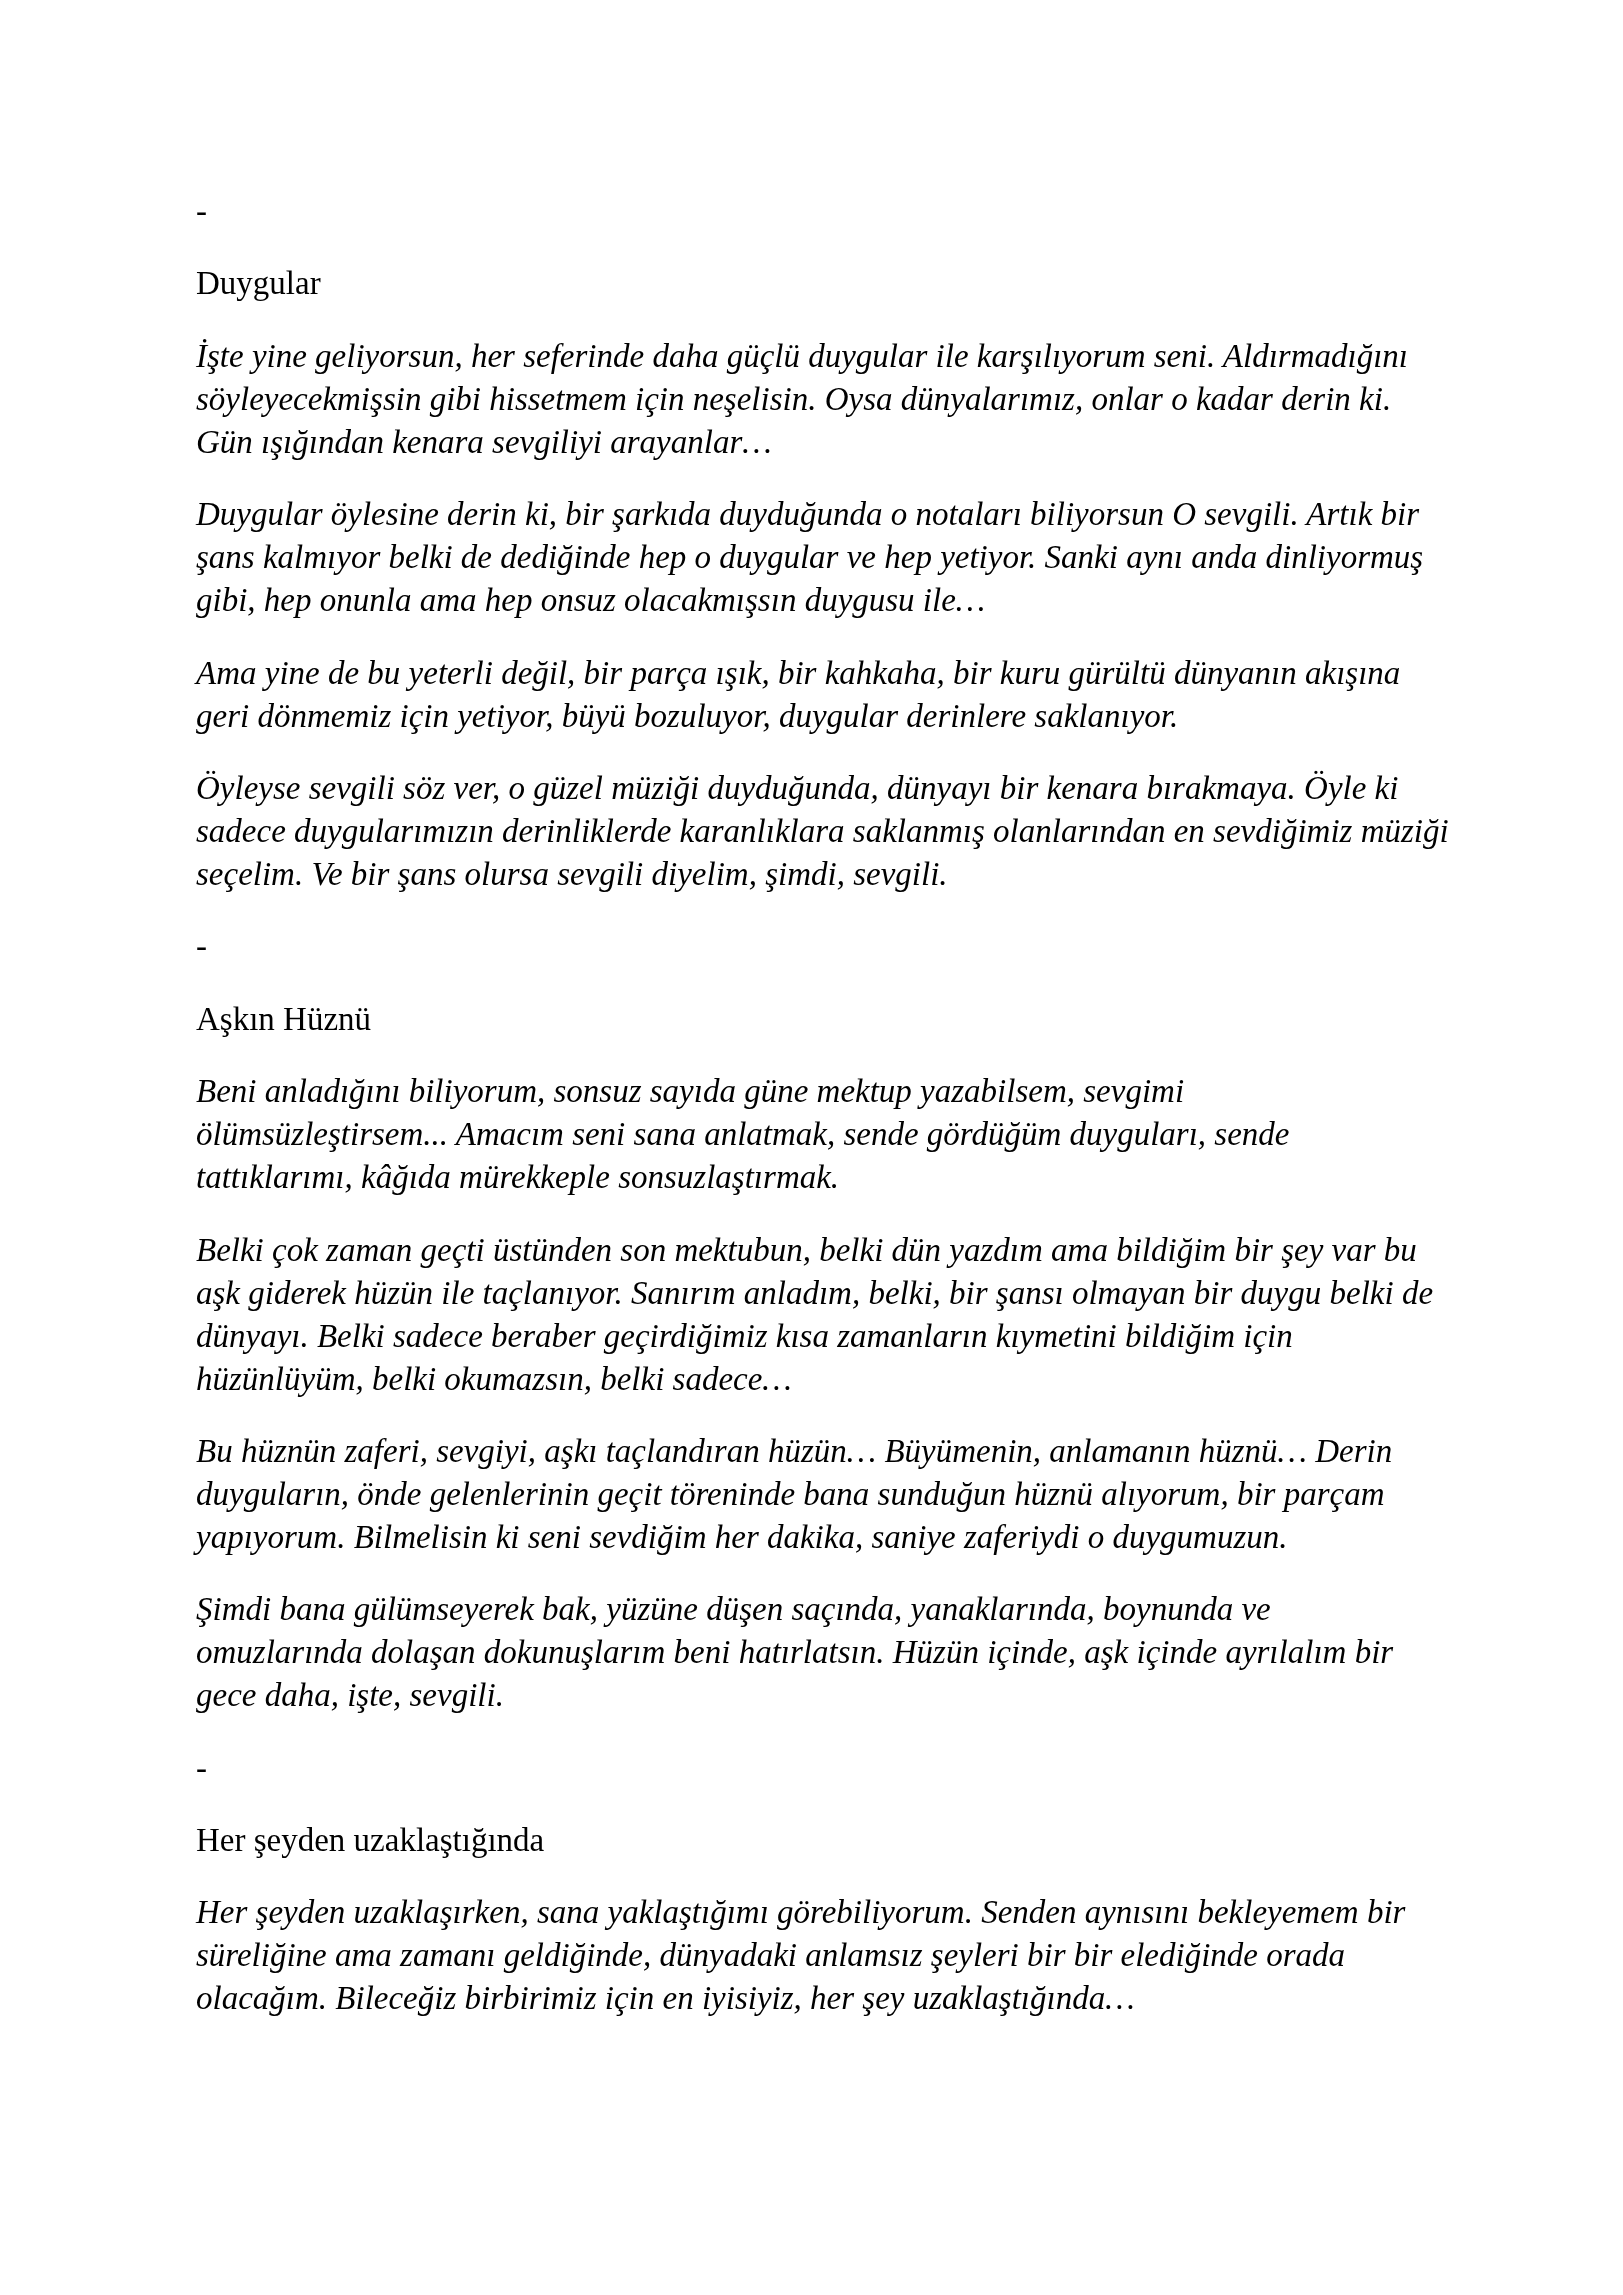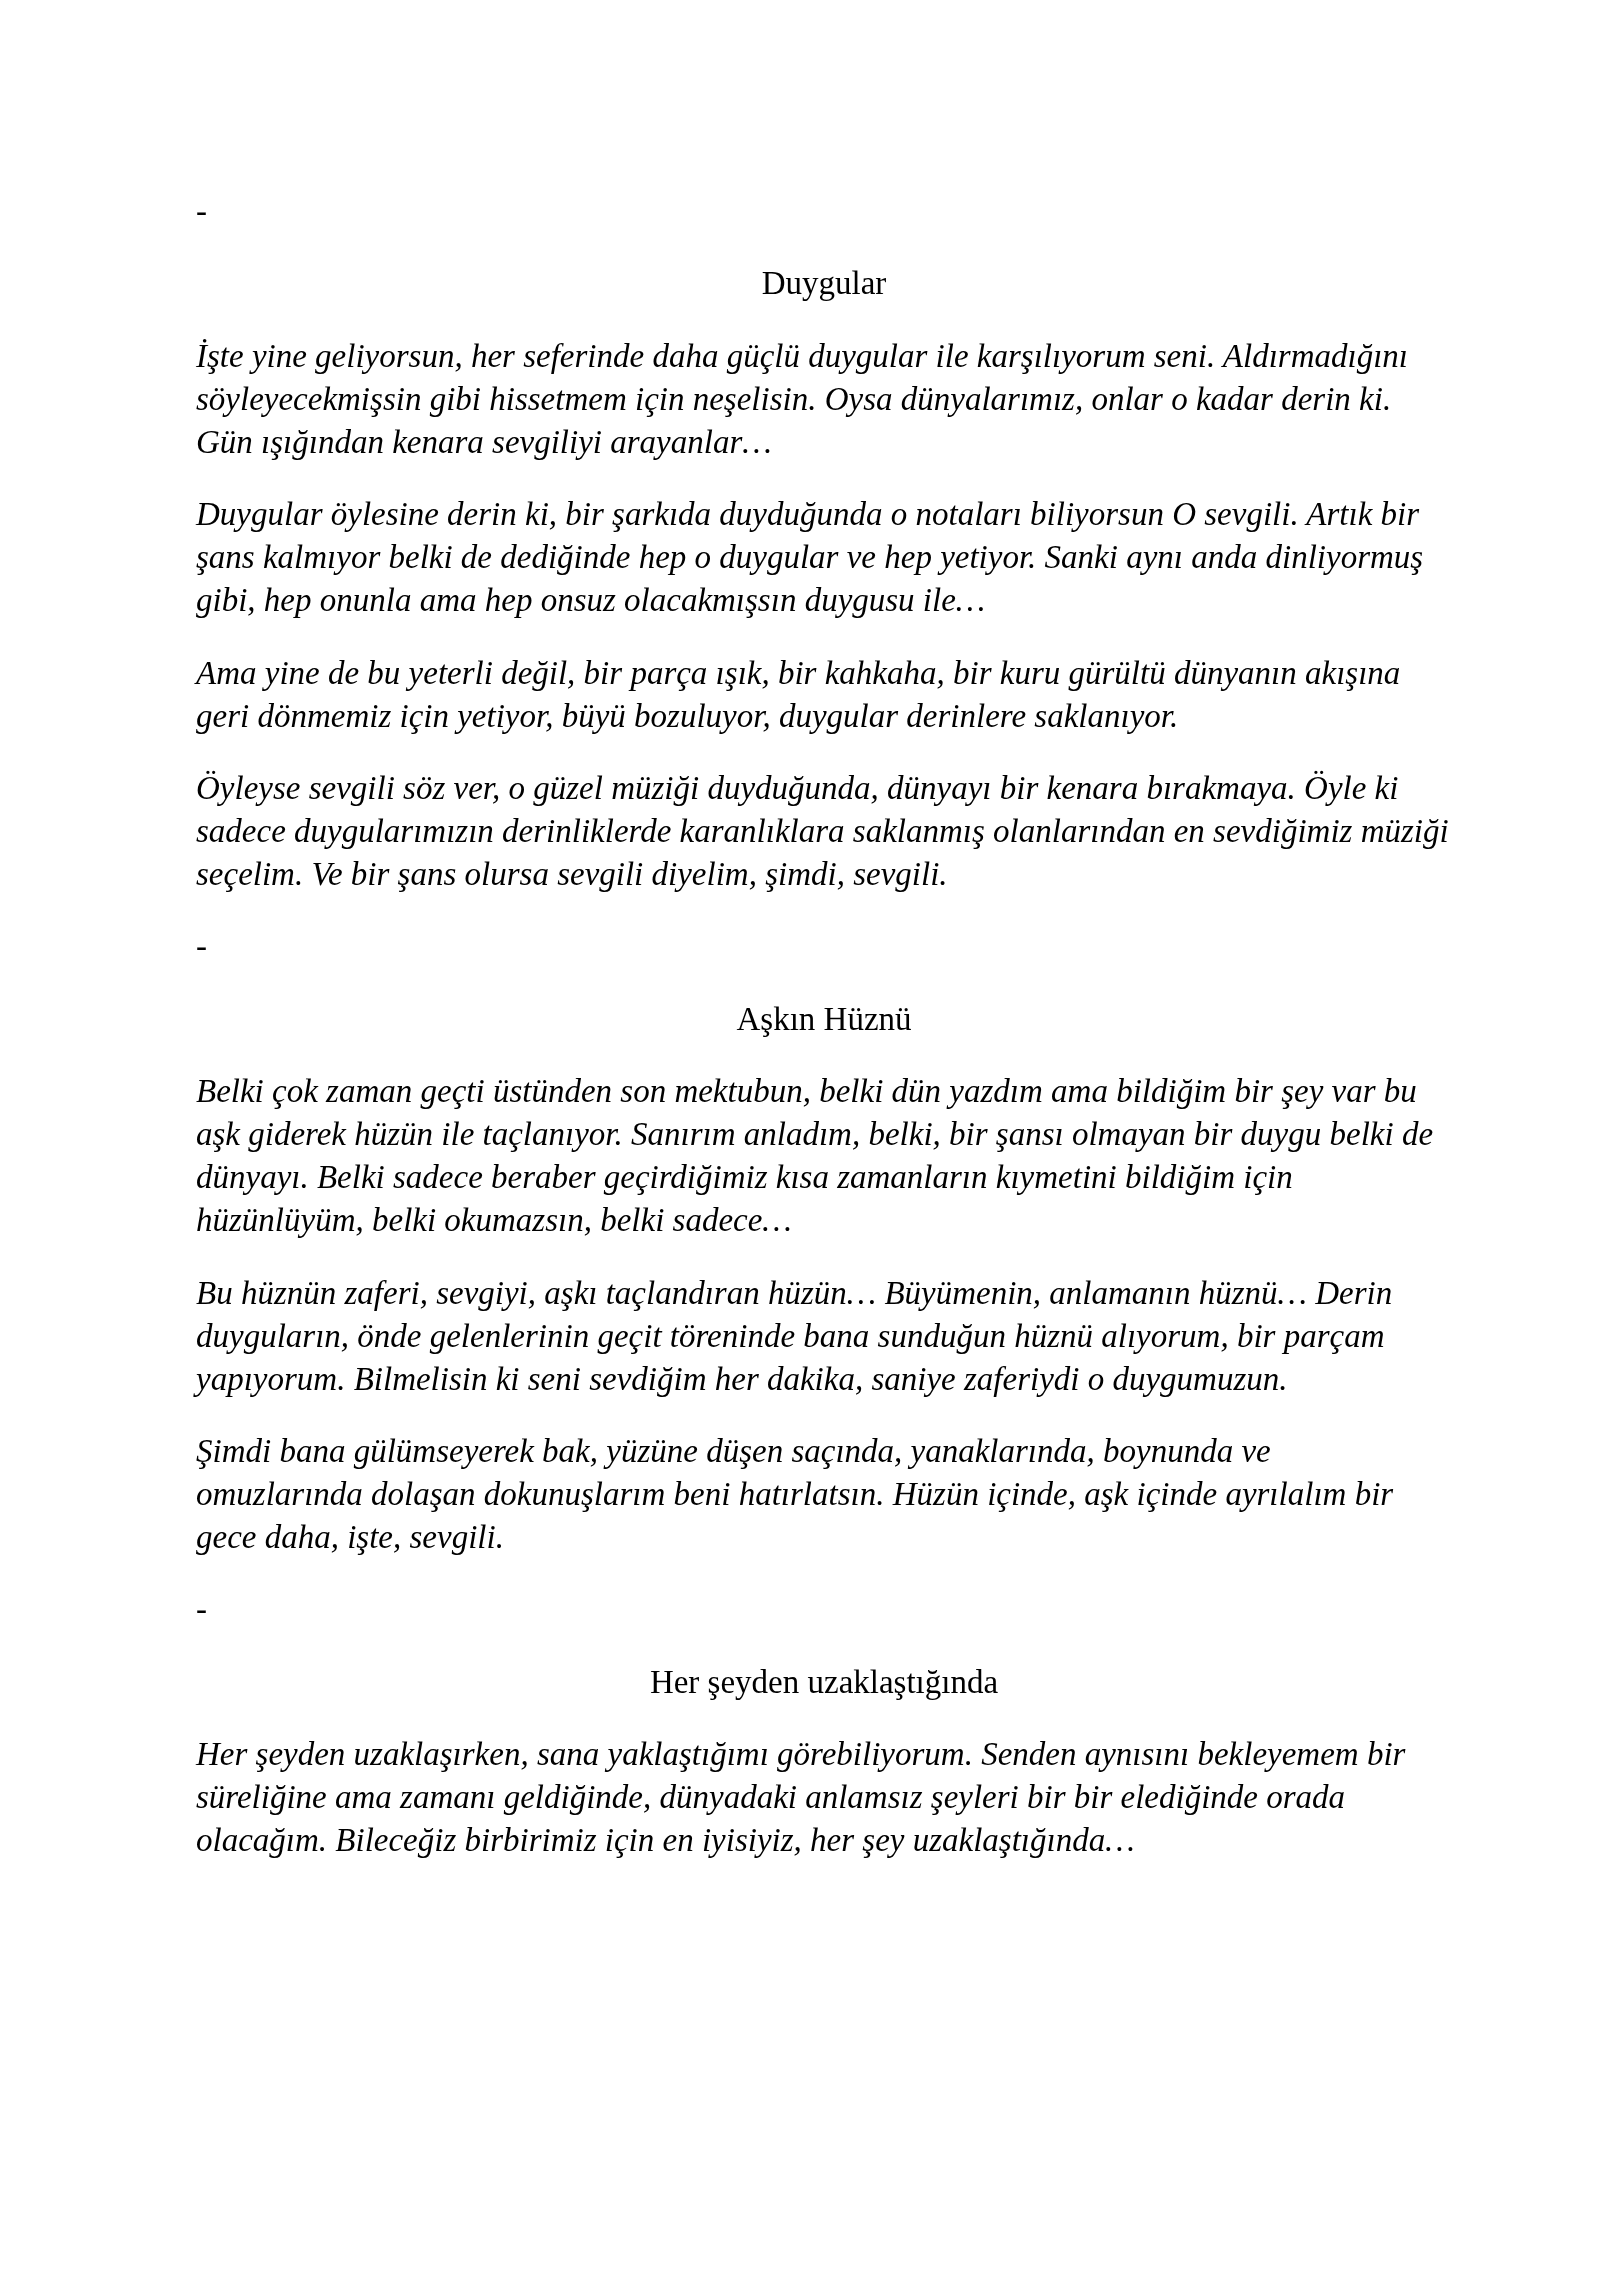--- a/index.html
+++ b/index.html
@@ -22,21 +22,20 @@
       width: 1256px;
       font-size: 33px;
       line-height: 43px;
     }
     .sep {
       margin: 0 0 29.4px 0;
       height: 43px;
     }
     .section-title {
       margin: 0 0 29.4px 0;
-      text-align: center;
     }
     .para {
       margin: 0 0 29.4px 0;
     }
     .section + .section {
       margin-top: 0;
     }
     .line { display: block; white-space: nowrap; font-style: italic; }
   </style>
 </head>
@@ -65,20 +64,25 @@
       <span class="line">Öyleyse sevgili söz ver, o güzel müziği duyduğunda, dünyayı bir kenara bırakmaya. Öyle ki</span>
       <span class="line">sadece duygularımızın derinliklerde karanlıklara saklanmış olanlarından en sevdiğimiz müziği</span>
       <span class="line">seçelim. Ve bir şans olursa sevgili diyelim, şimdi, sevgili.</span>
     </div>
   </div>
 
   <div class="section">
     <div class="sep">-</div>
     <div class="section-title">Aşkın Hüznü</div>
     <div class="para">
+      <span class="line">Beni anladığını biliyorum, sonsuz sayıda güne mektup yazabilsem, sevgimi</span>
+      <span class="line">ölümsüzleştirsem... Amacım seni sana anlatmak, sende gördüğüm duyguları, sende</span>
+      <span class="line">tattıklarımı, kâğıda mürekkeple sonsuzlaştırmak.</span>
+    </div>
+    <div class="para">
       <span class="line">Belki çok zaman geçti üstünden son mektubun, belki dün yazdım ama bildiğim bir şey var bu</span>
       <span class="line">aşk giderek hüzün ile taçlanıyor. Sanırım anladım, belki, bir şansı olmayan bir duygu belki de</span>
       <span class="line">dünyayı. Belki sadece beraber geçirdiğimiz kısa zamanların kıymetini bildiğim için</span>
       <span class="line">hüzünlüyüm, belki okumazsın, belki sadece…</span>
     </div>
     <div class="para">
       <span class="line">Bu hüznün zaferi, sevgiyi, aşkı taçlandıran hüzün… Büyümenin, anlamanın hüznü… Derin</span>
       <span class="line">duyguların, önde gelenlerinin geçit töreninde bana sunduğun hüznü alıyorum, bir parçam</span>
       <span class="line">yapıyorum. Bilmelisin ki seni sevdiğim her dakika, saniye zaferiydi o duygumuzun.</span>
     </div>

